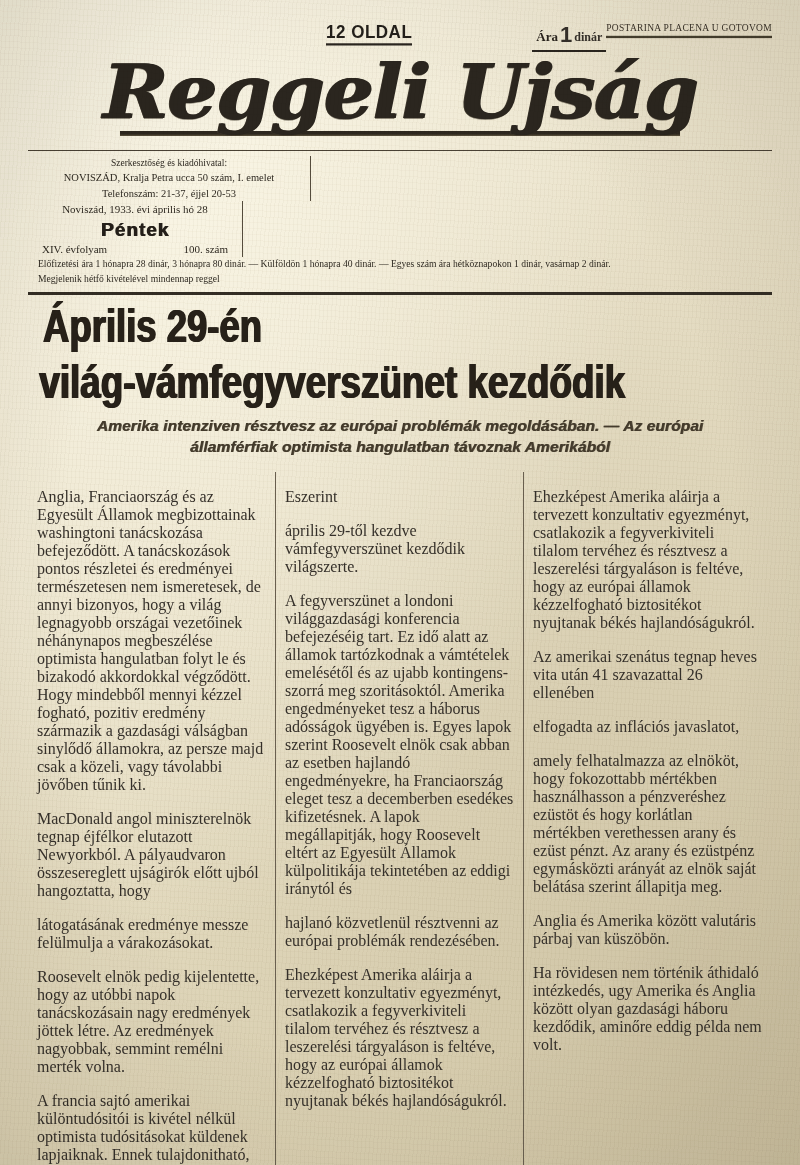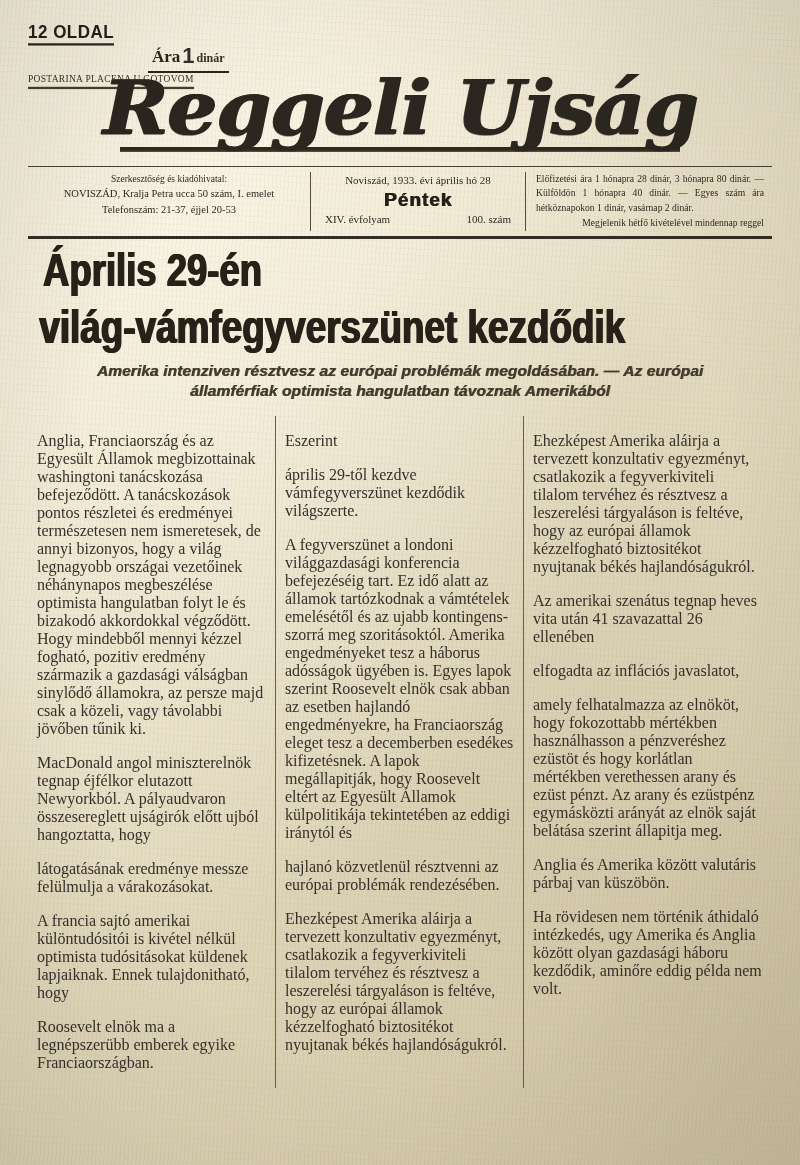--- a/index.html
+++ b/index.html
@@ -37,23 +37,22 @@
     position: absolute;
     left: 28px;
     top: 22px;
     width: 744px;
   }
 
   
   .topbar {
     display: flex;
     align-items: flex-start;
-    justify-content: space-between;
+    justify-content: flex-end;
     height: 34px;
-    flex-direction: column;
   }
   .top-pages {
     font-family: "Liberation Sans", "DejaVu Sans", sans-serif;
     font-weight: bold;
     font-size: 17px;
     letter-spacing: .5px;
     color: #231f1a;
     border-bottom: 2.5px solid #2a251f;
     padding-bottom: 1px;
     line-height: 1.05;
@@ -62,21 +61,21 @@
   }
   .top-price {
     text-align: center;
     border-bottom: 2.5px solid #2a251f;
     padding: 0 4px 2px 4px;
     margin-left: 120px;
   }
   .top-price .lbl {
     font-family: "Liberation Serif", serif;
     font-weight: bold;
-    font-size: 17px;
+    font-size: 13px;
     color: #2a241d;
   }
   .top-price .num {
     font-family: "Liberation Sans", sans-serif;
     font-weight: bold;
     font-size: 22px;
     vertical-align: -1px;
     padding: 0 2px;
   }
   .top-price .cur {
@@ -91,21 +90,21 @@
     letter-spacing: .3px;
     color: #3a3329;
     border-bottom: 2px solid #46402f;
     padding-bottom: 2px;
     transform: scaleY(1.15);
     transform-origin: right top;
   }
 
   
   .masthead {
-    margin-top: 16px;
+    margin-top: 0;
     text-align: center;
     position: relative;
   }
   .masthead .title {
     font-family: "DejaVu Serif", "Liberation Serif", serif;
     font-weight: bold;
     font-style: italic;
     font-size: 74px;
     line-height: 0.98;
     letter-spacing: -1px;
@@ -124,20 +123,21 @@
   }
 
   
   .imprint {
     margin-top: 14px;
     display: flex;
     align-items: stretch;
     border-top: 1.5px solid #4a4235;
     border-bottom: 3px solid #332d24;
     padding: 5px 0 5px 0;
+    flex-direction: column;
   }
   .imprint .cell {
     padding: 0 8px;
     font-family: "Liberation Serif", serif;
     color: #2f2a22;
   }
   .imprint .c1 {
     width: 266px;
     text-align: center;
     font-size: 10.5px;
@@ -167,21 +167,21 @@
     padding: 0 6px;
     line-height: 1.4;
   }
   .imprint .c3 {
     flex: 1;
     font-size: 9.6px;
     line-height: 1.55;
     text-align: justify;
     padding-left: 10px;
   }
-  .imprint .c3 .last { text-align: right; display: block; }
+  .imprint .c3 .last { text-align: left; display: block; }
 
   
   .headline-1 {
     margin-top: 16px;
     text-align: left;
     font-family: "Liberation Sans", "DejaVu Sans", sans-serif;
     font-weight: bold;
     color: #272119;
   }
   .headline-1 .l1 {
@@ -271,20 +271,21 @@
       <span class="l2">világ-vámfegyverszünet kezdődik</span>
     </div>
     <div class="deck">Amerika intenziven résztvesz az európai problémák megoldásában. — Az európai államférfiak optimista hangulatban távoznak Amerikából</div>
 
     <div class="cols">
 
       <div class="story-col-1">
         <p>Anglia, Franciaország és az Egyesült Államok megbizottainak washingtoni tanácskozása befejeződött. A tanácskozások pontos részletei és eredményei természetesen nem ismeretesek, de annyi bizonyos, hogy a világ legnagyobb országai vezetőinek néhánynapos megbeszélése optimista hangulatban folyt le és bizakodó akkordokkal végződött. Hogy mindebből mennyi kézzel fogható, pozitiv eredmény származik a gazdasági válságban sinylődő államokra, az persze majd csak a közeli, vagy távolabbi jövőben tűnik ki.</p>
         <p>MacDonald angol miniszterelnök tegnap éjfélkor elutazott Newyorkból. A pályaudvaron összesereglett ujságirók előtt ujból hangoztatta, hogy</p>
         <p class="inset">látogatásának eredménye messze felülmulja a várakozásokat.</p>
+        <p>Roosevelt elnök pedig kijelentette, hogy az utóbbi napok tanácskozásain nagy eredmények jöttek létre. Az eredmények nagyobbak, semmint remélni merték volna.</p>
         <p>A francia sajtó amerikai különtudósitói is kivétel nélkül optimista tudósitásokat küldenek lapjaiknak. Ennek tulajdonitható, hogy</p>
         <p class="inset">Roosevelt elnök ma a legnépszerübb emberek egyike Franciaországban.</p>
 
       </div>
 
       <div class="story-col-2">
         <p class="noind">Eszerint</p>
         <p class="inset">április 29-től kezdve vámfegyverszünet kezdődik világszerte.</p>
         <p>A fegyverszünet a londoni világgazdasági konferencia befejezéséig tart. Ez idő alatt az államok tartózkodnak a vámtételek emelésétől és az ujabb kontingens-szorrá meg szoritásoktól. Amerika engedményeket tesz a háborus adósságok ügyében is. Egyes lapok szerint Roosevelt elnök csak abban az esetben hajlandó engedményekre, ha Franciaország eleget tesz a decemberben esedékes kifizetésnek. A lapok megállapitják, hogy Roosevelt eltért az Egyesült Államok külpolitikája tekintetében az eddigi iránytól és</p>
         <p class="inset">hajlanó közvetlenül résztvenni az európai problémák rendezésében.</p>

